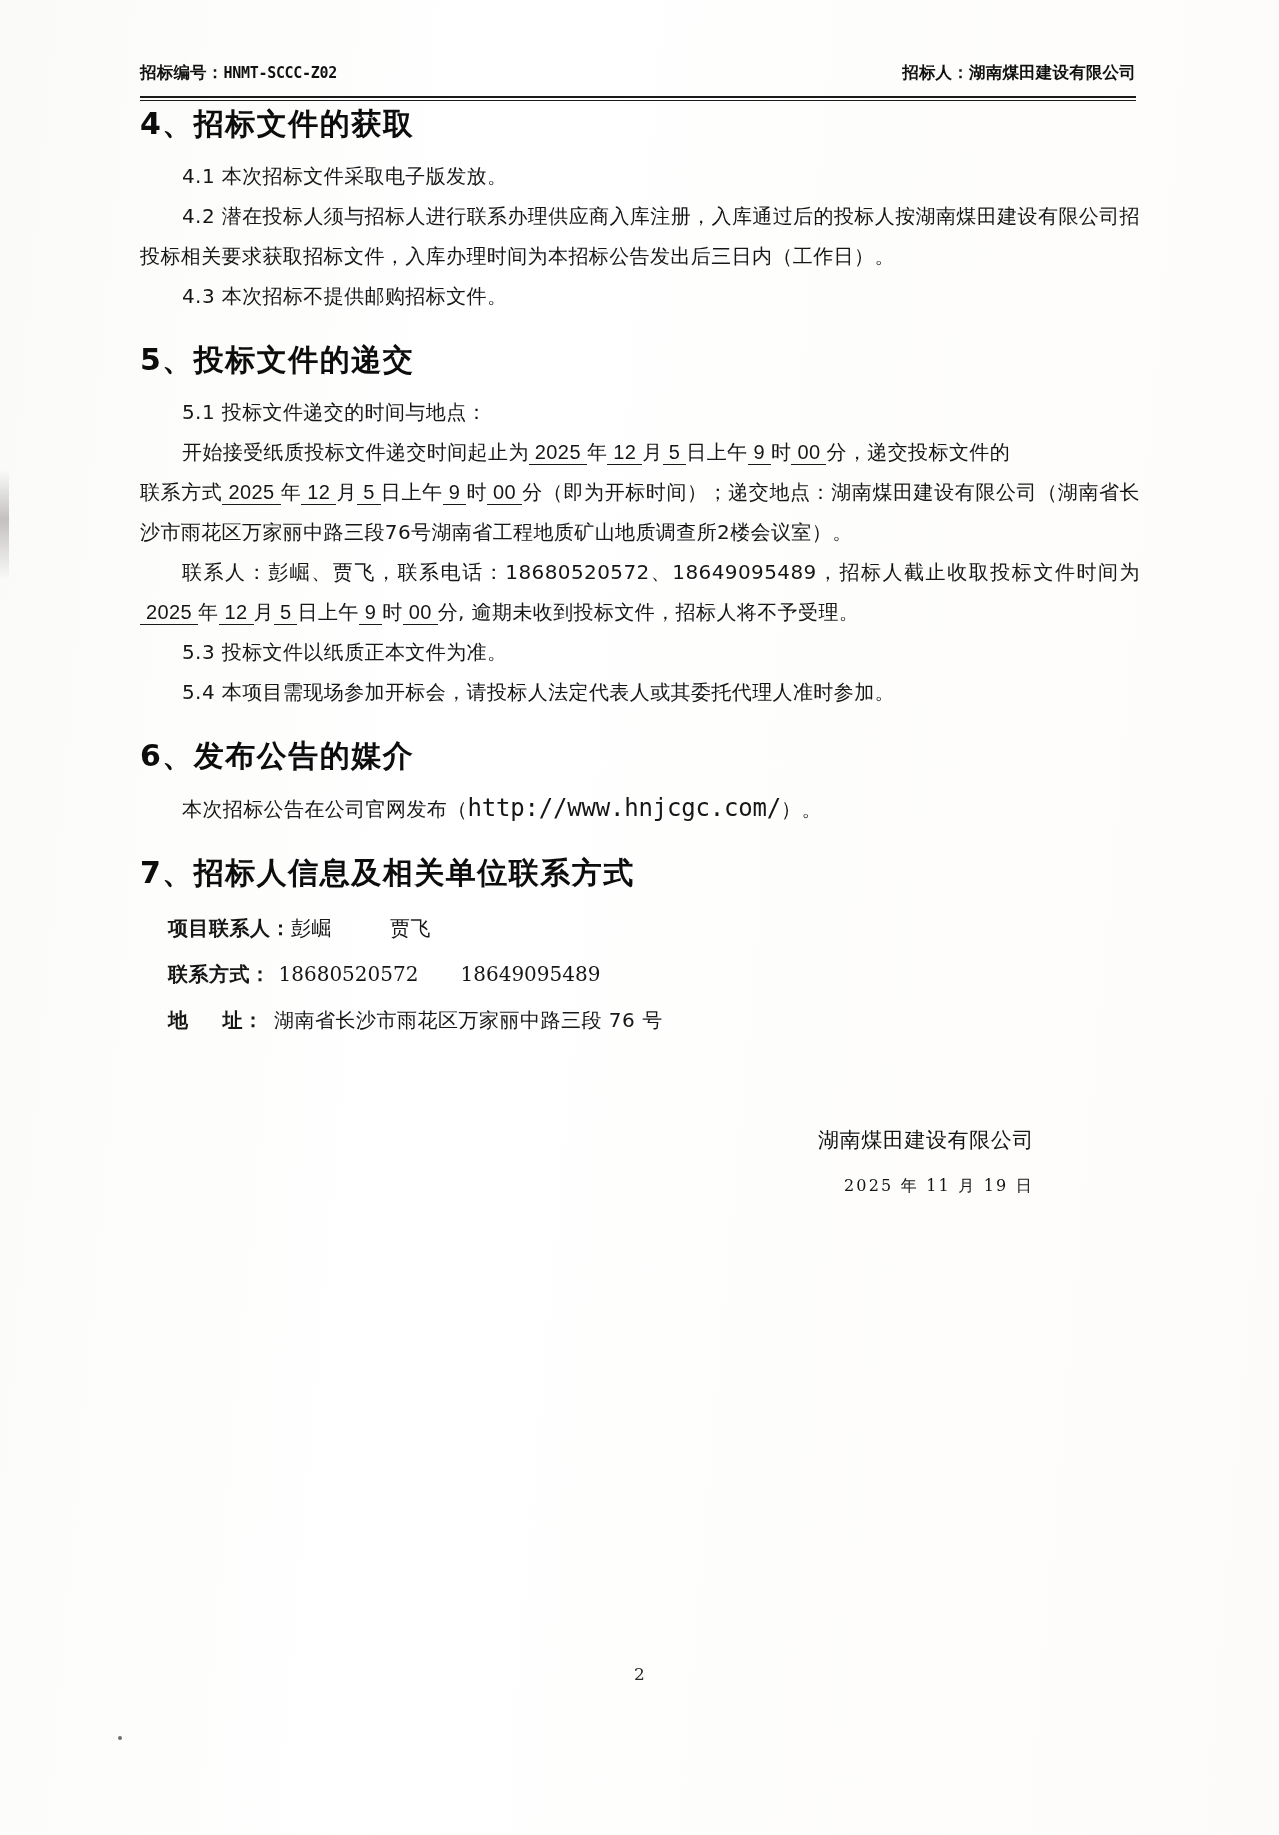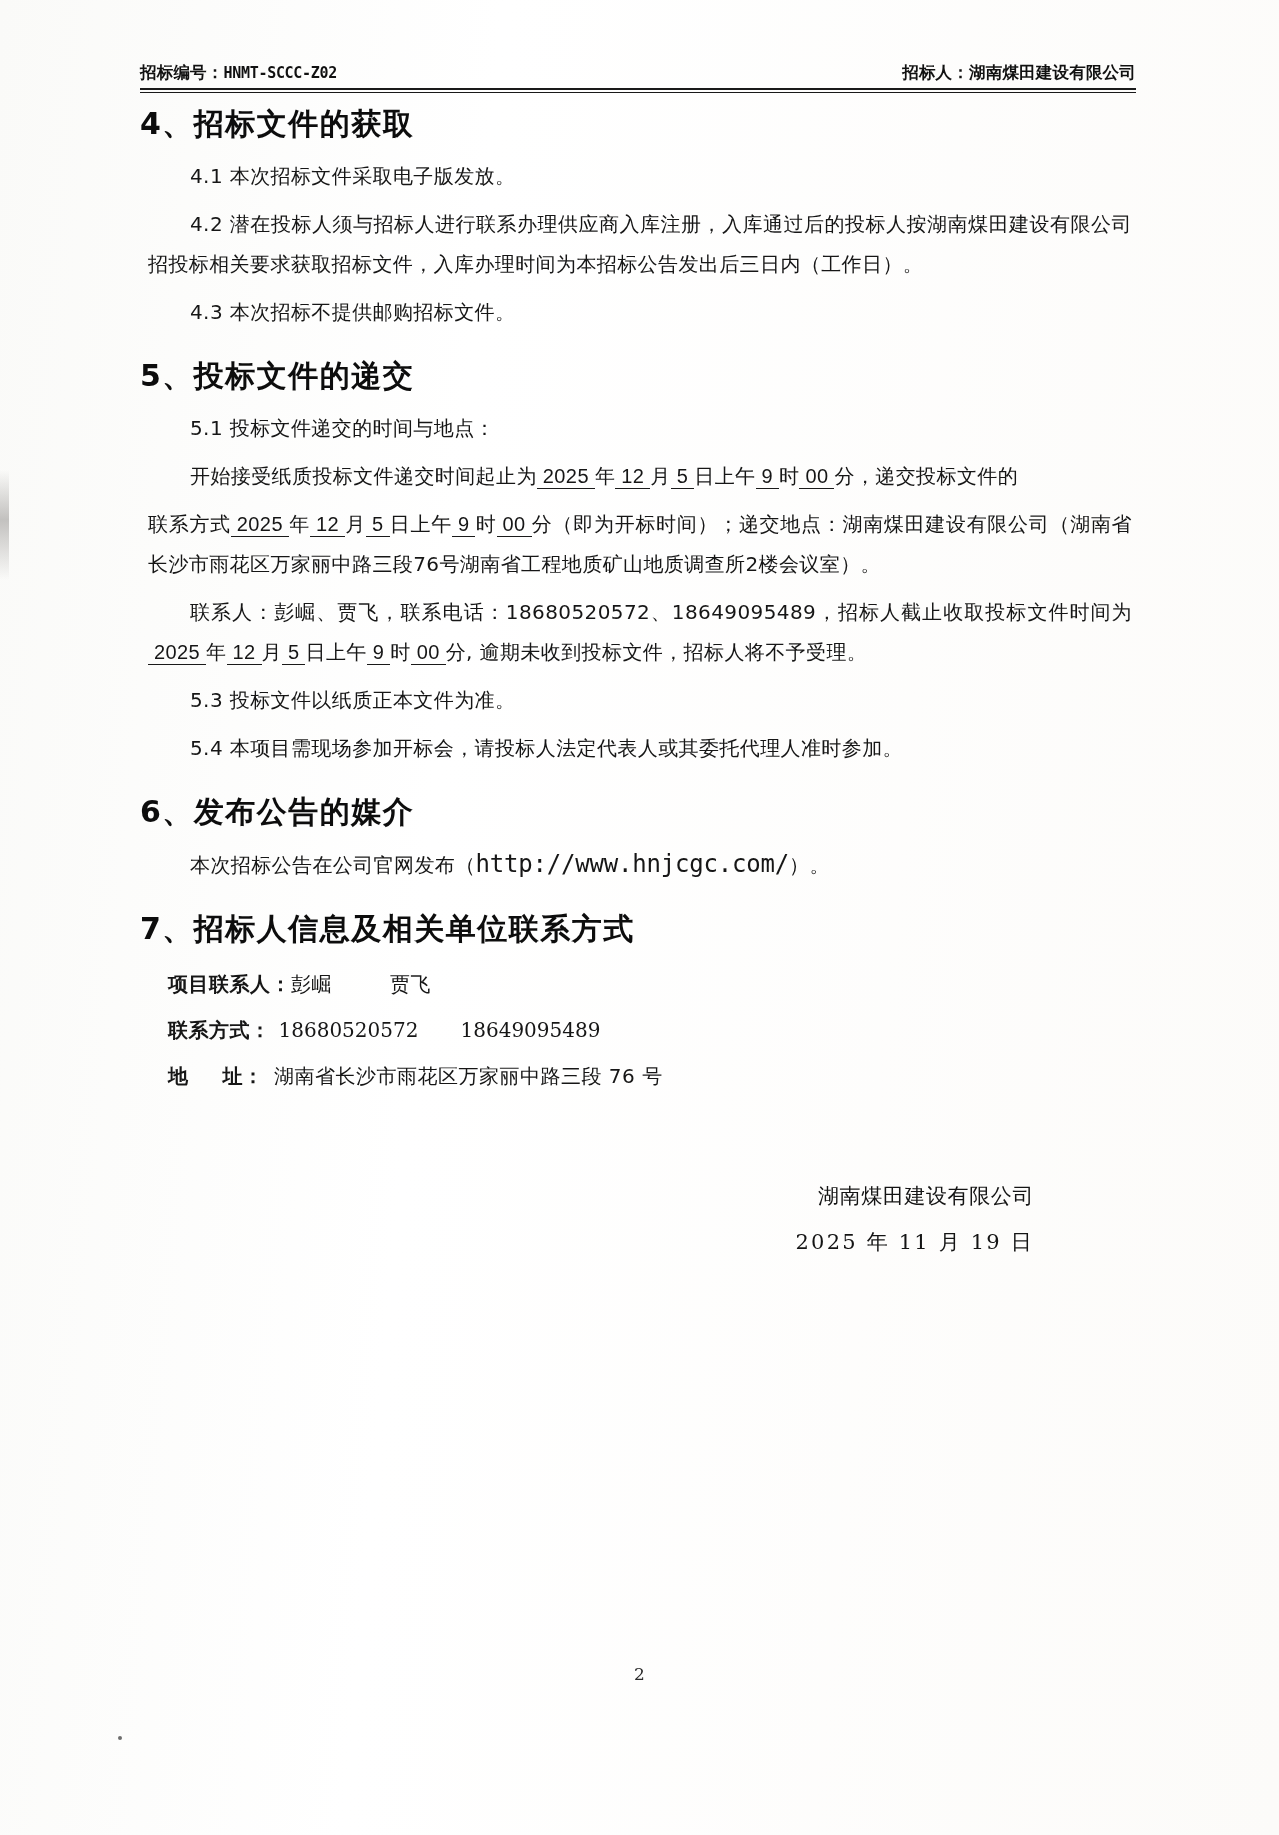--- a/index.html
+++ b/index.html
@@ -44,21 +44,21 @@
     height: 42px;
   }
   .doc-header .hdr-row {
     display: flex;
     justify-content: space-between;
     align-items: flex-end;
     font-size: 16.5px;
     letter-spacing: 0.2px;
     font-weight: 700;
     color: #111;
-    padding-bottom: 4px;
+    padding-bottom: 12px;
   }
   .hdr-left { font-family: "DejaVu Sans", sans-serif; }
   .hdr-left .code {
     font-family: "DejaVu Sans Mono", monospace;
     font-size: 15px;
     letter-spacing: -0.3px;
   }
   .hdr-right { font-family: "DejaVu Sans", sans-serif; }
   .hdr-rule {
     border-bottom: 2.2px solid #1a1a1a;
@@ -78,21 +78,21 @@
     letter-spacing: 1.5px;
     color: #0d0d0d;
     font-family: "DejaVu Sans", sans-serif;
   }
   .sec-wrap { margin-top: 26px; margin-bottom: 14px; }
 
   
   p.body {
     font-size: 20px;
     line-height: 40px;
-    margin: 8px;
+    margin: 0;
     color: #161616;
     letter-spacing: 0.4px;
     text-align: justify;
     font-family: "DejaVu Sans", sans-serif;
   }
   p.indent { text-indent: 42px; }
   .num { font-family: "DejaVu Serif", serif; letter-spacing: 0; margin-left: 8px; }
   .mono { font-family: "DejaVu Sans Mono", monospace; font-size: 24px; letter-spacing: -0.2px; }
   .u {
     border-bottom: 1.6px solid #1a1a1a;
@@ -123,21 +123,21 @@
     text-align: right;
     padding-right: 106px;
   }
   .sign-name {
     font-size: 21px;
     line-height: 46px;
     letter-spacing: 0.6px;
     color: #141414;
   }
   .sign-date {
-    font-size: 21px;
+    font-size: 16px;
     line-height: 46px;
     letter-spacing: 2.2px;
     color: #141414;
     font-family: "DejaVu Serif", serif;
   }
 
   
   .page-number {
     position: absolute;
     left: 0;

